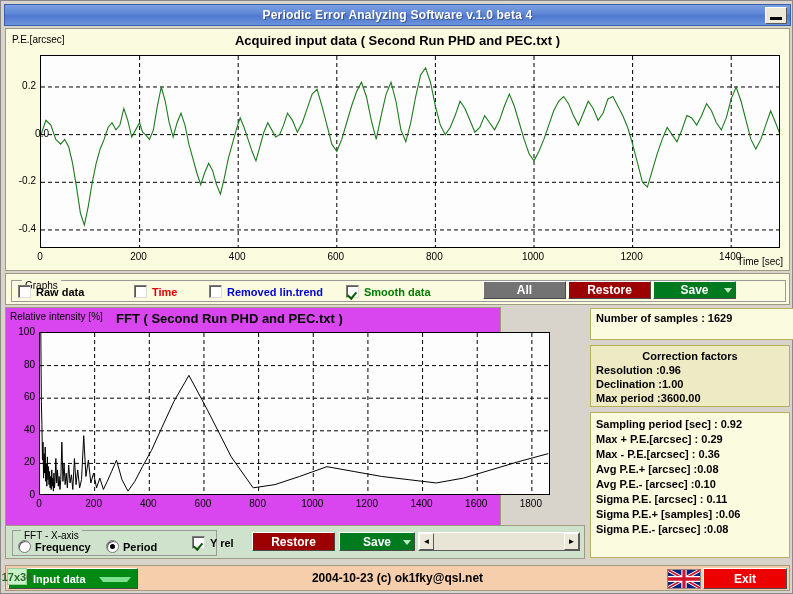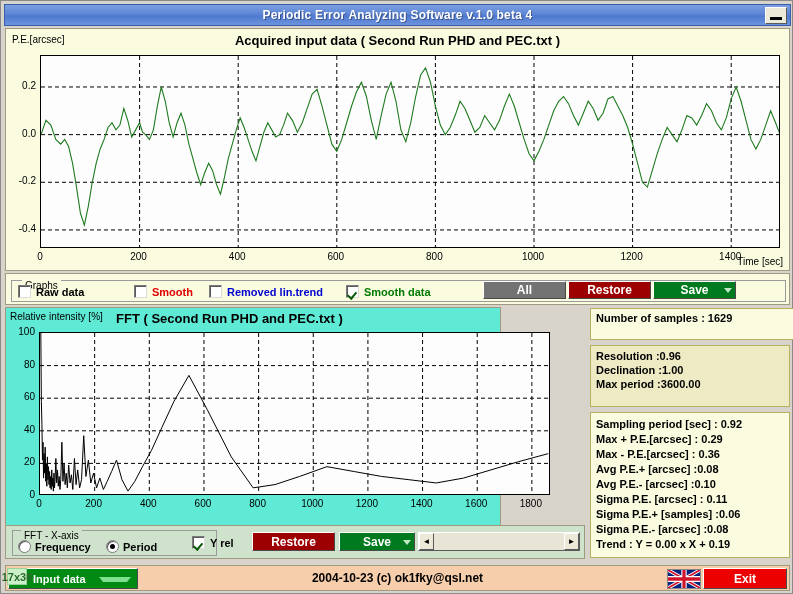--- a/index.html
+++ b/index.html
@@ -102,21 +102,21 @@
   .btn-red{background:#ec0000;margin-left:48px;}
   .splitarrow{
     position:absolute;right:3px;top:50%;margin-top:-2px;
     width:0;height:0;border-left:4px solid transparent;border-right:4px solid transparent;
     border-top:5px solid #bfe9c4;
   }
 
   
   .panel-fft{
     position:absolute;left:4px;top:306px;width:496px;height:250px;
-    background:#5eead4;border:1px solid #a09a80;box-sizing:border-box;
+    background:#d946ef;border:1px solid #a09a80;box-sizing:border-box;
   }
   .fftctrlbar{
     position:absolute;left:4px;top:524px;width:580px;height:34px;
     background:#cfe3cc;border:1px solid #a09a80;box-sizing:border-box;
   }
   .fbox{
     position:absolute;left:6px;top:4px;width:205px;height:26px;
     border:1px solid #9a9a9a;box-sizing:border-box;
   }
   .fboxlegend{
@@ -221,21 +221,21 @@
             <line x1="0" y1="30.975308641975346" x2="740" y2="30.975308641975346" stroke="#000" stroke-width="1" stroke-dasharray="4,3"></line>
             <line x1="0" y1="78.62962962962963" x2="740" y2="78.62962962962963" stroke="#000" stroke-width="1" stroke-dasharray="4,3"></line>
             <line x1="0" y1="126.28395061728396" x2="740" y2="126.28395061728396" stroke="#000" stroke-width="1" stroke-dasharray="4,3"></line>
             <line x1="0" y1="173.93827160493828" x2="740" y2="173.93827160493828" stroke="#000" stroke-width="1" stroke-dasharray="4,3"></line>
           </g>
         <path id="toppath" fill="none" stroke="#1e7a1e" stroke-width="1.1" d="M0.00,78.63 L4.93,64.33 L9.86,69.10 L14.79,83.40 L19.72,88.16 L23.66,83.40 L27.61,90.54 L31.55,107.22 L35.50,131.05 L39.44,157.26 L43.38,169.17 L47.33,150.11 L51.27,126.28 L55.22,107.22 L59.16,92.93 L63.10,83.40 L67.05,71.48 L70.99,66.72 L74.94,73.86 L78.88,69.10 L82.82,52.42 L86.77,64.33 L90.71,81.01 L94.66,73.86 L98.60,66.72 L101.56,76.25 L104.52,78.63 L108.46,83.40 L112.41,73.86 L116.35,50.04 L120.29,30.98 L124.24,45.27 L128.18,66.72 L132.13,81.01 L136.07,66.72 L140.01,57.19 L143.96,69.10 L147.90,88.16 L151.85,102.46 L155.79,116.75 L159.73,128.67 L163.68,116.75 L167.62,107.22 L171.57,114.37 L175.51,128.67 L179.45,138.20 L183.40,121.52 L187.34,102.46 L191.29,88.16 L195.23,73.86 L199.17,61.95 L203.12,71.48 L207.06,83.40 L211.01,95.31 L214.95,104.84 L218.89,90.54 L222.84,76.25 L226.78,66.72 L230.73,73.86 L234.67,81.01 L238.61,78.63 L242.56,69.10 L246.50,57.19 L251.43,64.33 L256.36,76.25 L261.29,66.72 L266.22,52.42 L271.15,38.12 L276.08,33.36 L281.01,50.04 L285.94,69.10 L290.87,88.16 L295.80,95.31 L300.73,83.40 L305.66,66.72 L310.59,50.04 L315.52,35.74 L320.45,26.21 L325.38,40.51 L330.31,64.33 L335.24,83.40 L340.17,59.57 L345.10,38.12 L350.03,26.21 L354.96,45.27 L359.89,73.86 L364.82,85.78 L369.75,66.72 L374.68,40.51 L379.61,19.06 L384.54,11.91 L389.47,26.21 L394.40,50.04 L399.33,69.10 L404.26,78.63 L409.19,71.48 L414.12,59.57 L419.05,45.27 L423.98,52.42 L428.91,64.33 L433.84,76.25 L438.77,71.48 L443.70,59.57 L448.63,66.72 L453.56,73.86 L458.49,64.33 L463.42,50.04 L468.35,38.12 L473.28,50.04 L478.21,66.72 L483.14,83.40 L488.07,97.69 L493.00,104.84 L497.93,95.31 L502.86,83.40 L507.79,69.10 L512.72,54.80 L517.65,45.27 L522.58,40.51 L527.51,47.65 L532.45,59.57 L537.38,69.10 L542.31,57.19 L547.24,45.27 L552.17,52.42 L557.10,64.33 L562.03,57.19 L566.96,42.89 L571.89,40.51 L576.82,50.04 L581.75,59.57 L586.68,71.48 L591.61,88.16 L596.54,107.22 L601.47,126.28 L606.40,131.05 L611.33,114.37 L616.26,97.69 L621.19,83.40 L626.12,71.48 L631.05,78.63 L635.98,85.78 L640.91,73.86 L645.84,59.57 L650.77,61.95 L655.70,69.10 L660.63,59.57 L665.56,47.65 L670.49,54.80 L675.42,66.72 L680.35,73.86 L685.28,61.95 L690.21,42.89 L695.14,30.98 L700.07,45.27 L705.00,64.33 L709.93,83.40 L714.86,92.93 L719.79,83.40 L724.72,69.10 L729.65,54.80 L734.58,66.72 L740.00,81.01"></path>
       </svg>
     </div>
     <div id="topyticks">
         <div class="ticklabel" style="left: 0px; width: 30px; text-align: right; top: 50.9753px;">0.2</div>
-        <div class="ticklabel" style="left: 0px; width: 30px; text-align: right; top: 98.6296px;">0.0</div>
+        <div class="ticklabel" style="left: 0px; width: 30px; text-align: right; top: 98.6296px; padding-left: 13px;">0.0</div>
         <div class="ticklabel" style="left: 0px; width: 30px; text-align: right; top: 146.284px;">-0.2</div>
         <div class="ticklabel" style="left: 0px; width: 30px; text-align: right; top: 193.938px;">-0.4</div>
       </div>
     <div id="topxticks">
         <div class="ticklabel" style="left: 20px; width: 28px; text-align: center; top: 222px;">0</div>
         <div class="ticklabel" style="left: 118.601px; width: 28px; text-align: center; top: 222px;">200</div>
         <div class="ticklabel" style="left: 217.202px; width: 28px; text-align: center; top: 222px;">400</div>
         <div class="ticklabel" style="left: 315.803px; width: 28px; text-align: center; top: 222px;">600</div>
         <div class="ticklabel" style="left: 414.404px; width: 28px; text-align: center; top: 222px;">800</div>
         <div class="ticklabel" style="left: 513.005px; width: 28px; text-align: center; top: 222px;">1000</div>
@@ -249,21 +249,21 @@
     <div class="grpbox">
       <span class="grplegend">Graphs</span>
     </div>
 
     <div class="chk" style="left:12px;top:11px;color:#000;">
       <span class="bx"></span>
       <span>Raw data</span>
     </div>
     <div class="chk" style="left:128px;top:11px;color:#e00000;">
       <span class="bx"></span>
-      <span>Smooth</span>
+      <span>Time</span>
     </div>
     <div class="chk" style="left:203px;top:11px;color:#0000d0;">
       <span class="bx"></span>
       <span>Removed lin.trend</span>
     </div>
     <div class="chk" style="left:340px;top:11px;color:#007a00;">
       <span class="bx on"></span>
       <span>Smooth data</span>
     </div>
 
@@ -357,35 +357,35 @@
       <div class="strack"></div>
       <div class="sbtn">►</div>
     </div>
   </div>
 
   <div class="rp" style="left:589px;top:307px;width:216px;height:32px;padding-top:2px;">
     <div class="line">Number of samples : 1629</div>
   </div>
 
   <div class="rp rp2" style="left:589px;top:344px;width:200px;height:62px;padding-top:3px;">
+    <div class="line ctr">Correction factors</div>
     <div class="line">Resolution :0.96</div>
     <div class="line">Declination :1.00</div>
     <div class="line">Max period :3600.00</div>
   </div>
 
   <div class="rp" style="left:589px;top:411px;width:200px;height:146px;padding-top:4px;">
     <div class="line" style="line-height:15px;">Sampling period [sec] : 0.92</div>
     <div class="line" style="line-height:15px;">Max + P.E.[arcsec] : 0.29</div>
     <div class="line" style="line-height:15px;">Max - P.E.[arcsec] : 0.36</div>
     <div class="line" style="line-height:15px;">Avg P.E.+ [arcsec] :0.08</div>
     <div class="line" style="line-height:15px;">Avg P.E.- [arcsec] :0.10</div>
     <div class="line" style="line-height:15px;">Sigma P.E. [arcsec] : 0.11</div>
     <div class="line" style="line-height:15px;">Sigma P.E.+ [samples] :0.06</div>
     <div class="line" style="line-height:15px;">Sigma P.E.- [arcsec] :0.08</div>
-    <div class="line" style="line-height:15px;">Trend : Y = 0.00 x X + 0.19</div>
   </div>
 
   <div class="statusbar">
     <div class="copyright">2004-10-23 (c) ok1fky@qsl.net</div>
 
     <div class="combo">
       <span>Input data</span>
       <span class="ar"></span>
     </div>
     <div class="tooltip">17x36</div>

